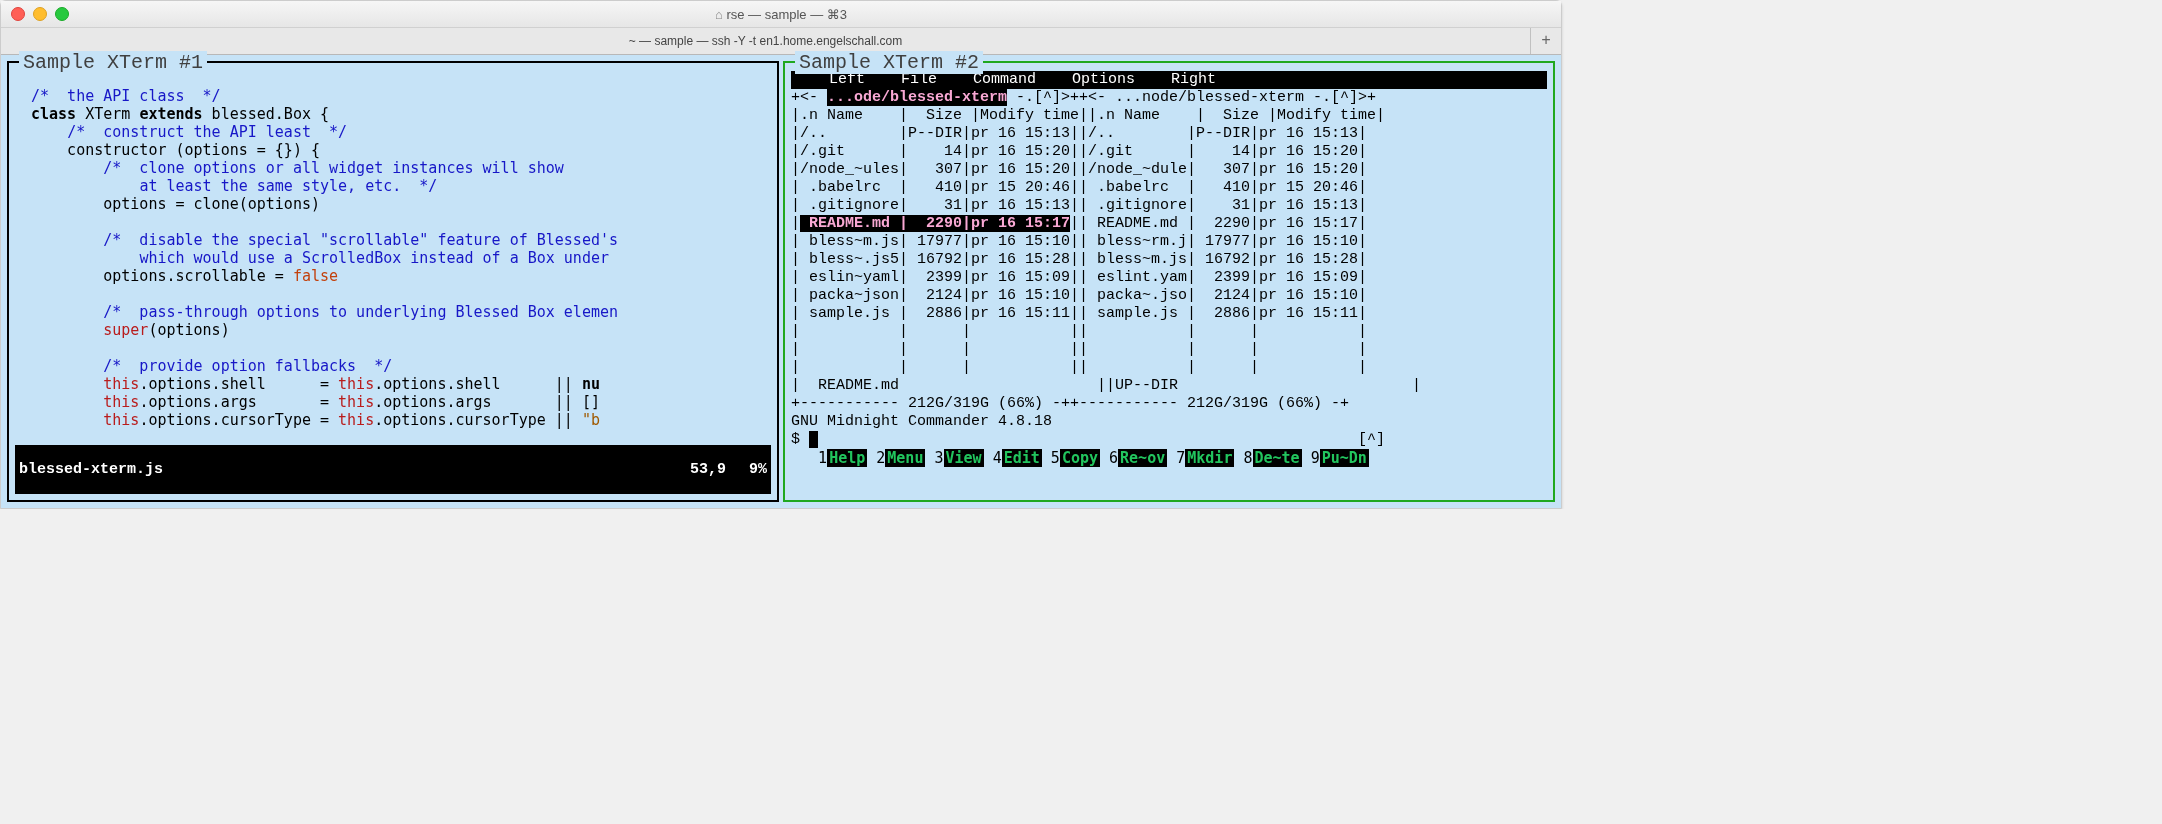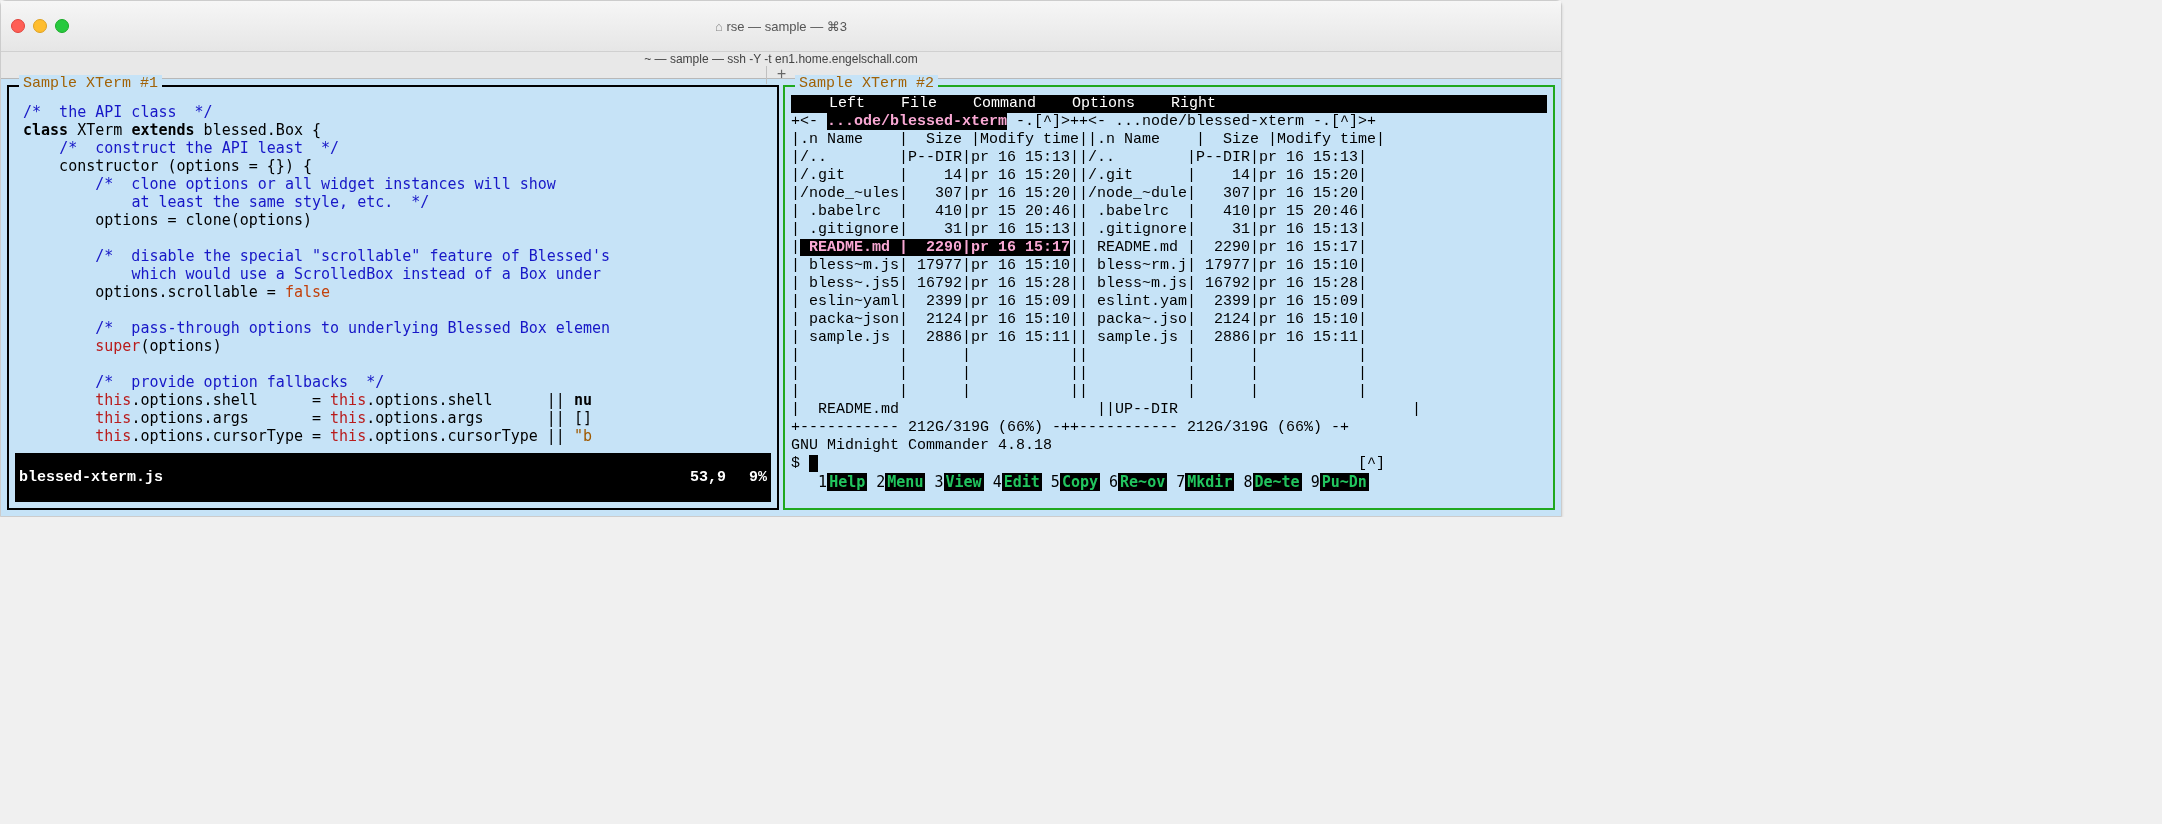--- a/index.html
+++ b/index.html
@@ -16,21 +16,21 @@
     border: 1px solid #ccc;
     border-radius: 6px 6px 0 0;
     box-shadow: 0 1px 3px rgba(0,0,0,0.15);
   }
   .titlebar {
     height: 26px;
     background: linear-gradient(#f6f6f6,#e6e6e6);
     border-bottom: 1px solid #d0d0d0;
     display: flex;
     align-items: center;
-    padding: 12px 10px;
+    padding: 0 10px;
     position: relative;
   }
   .tl-buttons { display: flex; gap: 8px; }
   .tl-btn { width: 12px; height: 12px; border-radius: 50%; }
   .tl-red { background: #ff5f56; border: 1px solid #e0443e; }
   .tl-yel { background: #ffbd2e; border: 1px solid #dea123; }
   .tl-grn { background: #27c93f; border: 1px solid #1aab29; }
   .title-center {
     position: absolute;
     left: 0; right: 0;
@@ -40,21 +40,20 @@
     color: #555;
   }
   .home-icon { color: #888; }
   .tabbar {
     height: 26px;
     background: #e8e8e8;
     border-bottom: 1px solid #b8b8b8;
     display: flex;
     align-items: center;
     position: relative;
-    flex-direction: column;
   }
   .tabbar .tab-label {
     flex: 1;
     text-align: center;
     font-family: -apple-system, "Helvetica Neue", Arial, sans-serif;
     font-size: 12px;
     color: #444;
   }
   .tab-plus {
     width: 30px;
@@ -85,25 +84,25 @@
   .pane-right {
     width: 50%;
     border: 2px solid #1fa81f;
   }
   .pane-title {
     position: absolute;
     top: -12px;
     left: 10px;
     background: #c6e3f7;
     padding: 0 4px;
-    color: #a16207;
-    font-size: 15px;
+    color: #404040;
+    font-size: 20px;
   }
   pre.code {
-    margin: 8px;
+    margin: 16px;
     white-space: pre;
     font-size: 15px;
     line-height: 18px;
     color: #000;
   }
   .kw { color: #000; font-weight: bold; }
   .cmt { color: #1717c7; }
   .kw2 { color: #b91c1c; }
   .bool { color: #c2410c; }
   .str { color: #a05a00; }

